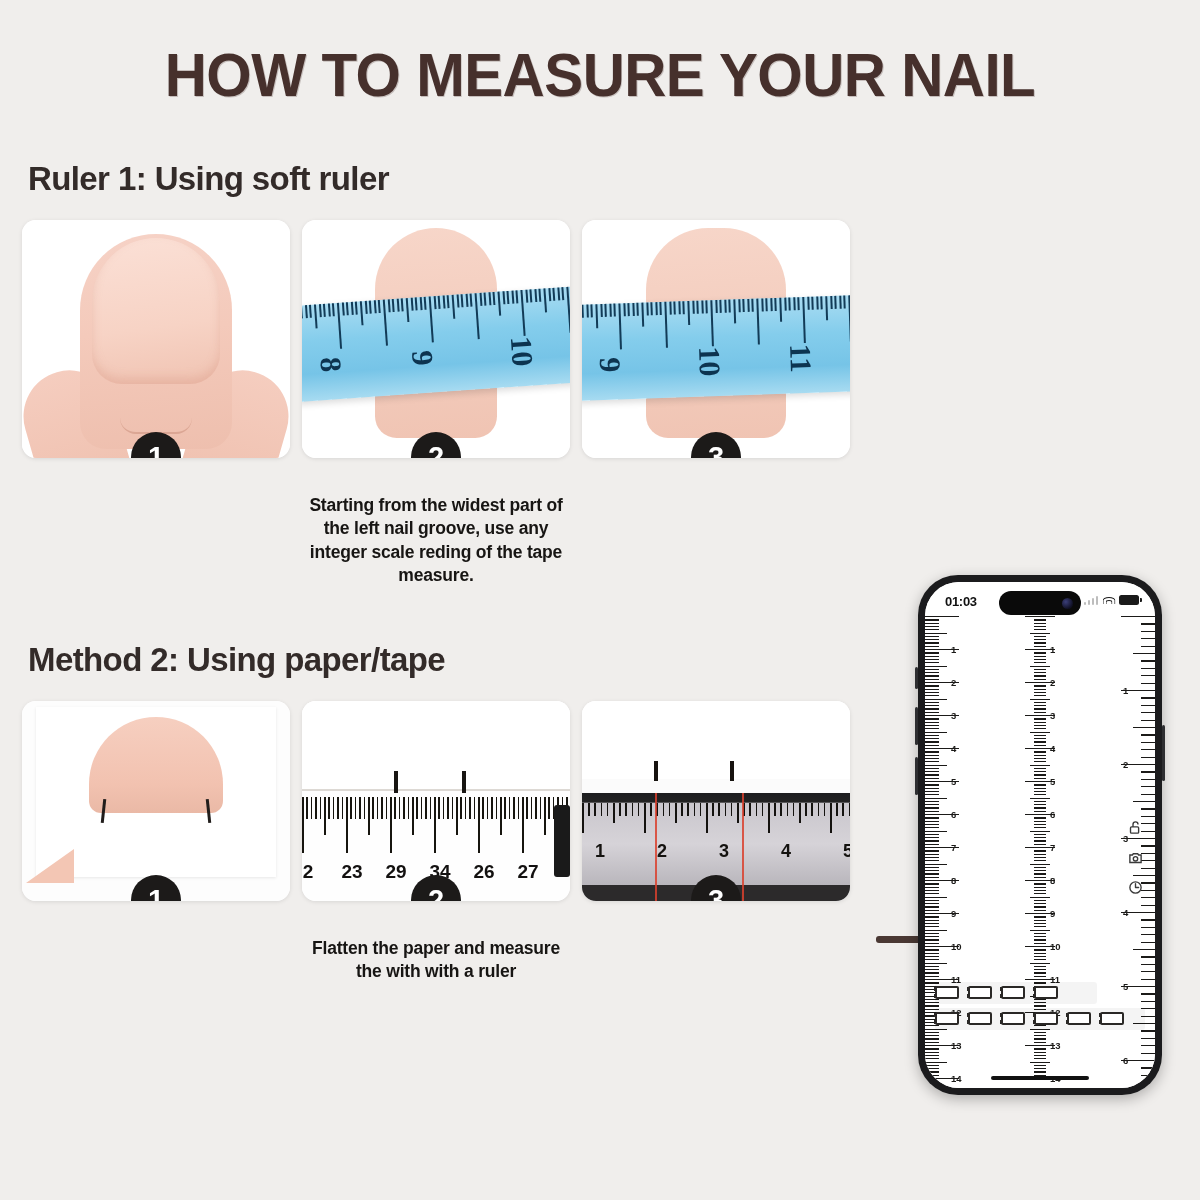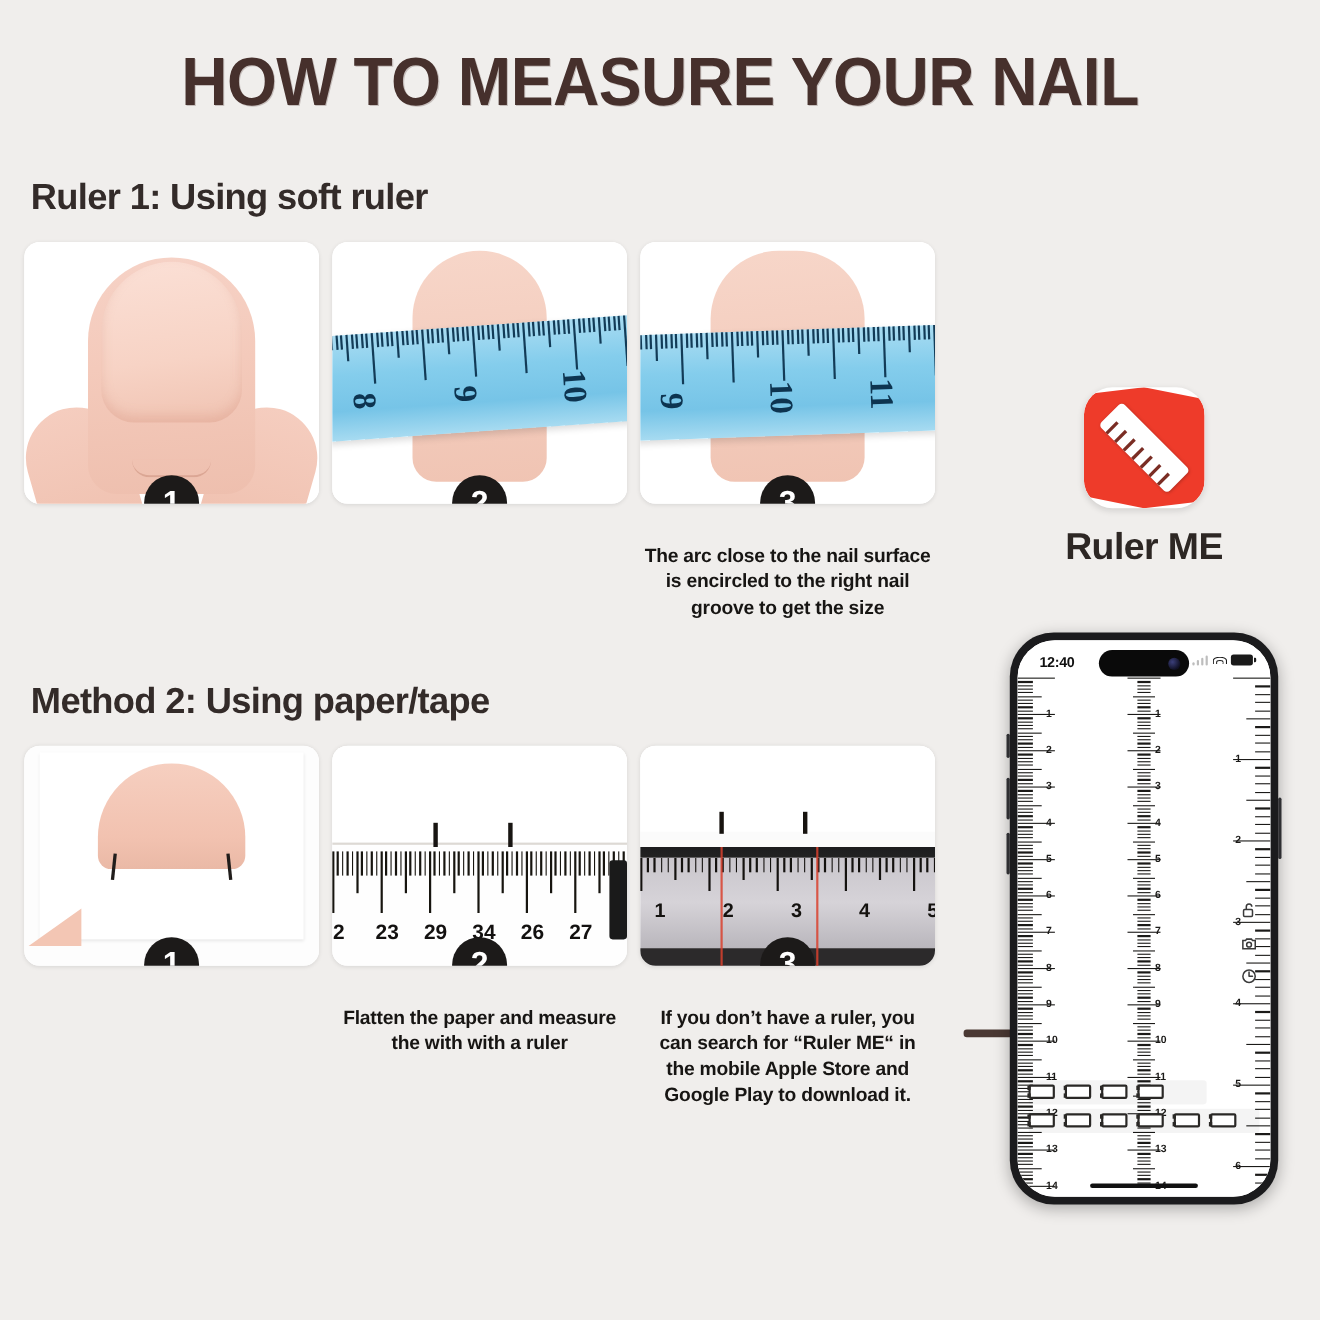--- a/index.html
+++ b/index.html
@@ -463,20 +463,21 @@
               </div>
             <div class="tape-nums">
                 <span style="left: 28px; top: 44px;">8</span>
                 <span style="left: 120px; top: 44px;">9</span>
                 <span style="left: 212px; top: 44px;">10</span>
               </div>
           </div>
         </div>
         <div class="step-badge">2</div>
       </div>
+      <p class="caption">Starting from the widest part of the left nail groove, use any integer scale reding of the tape measure.</p>
     </div>
 
     <div class="card-col">
       <div class="photo-card">
         <div class="tape-scene">
           <div class="tape-finger wide"></div>
           <div class="tape-strip" id="tape3" style="top:80px; transform:rotate(-2deg);">
             <div class="tape-ticks">
                 <i style="left: 9.2px; height: 13px;"></i>
                 <i style="left: 13.8px; height: 13px;"></i>
@@ -540,21 +541,20 @@
               </div>
             <div class="tape-nums">
                 <span style="left: 28px; top: 44px;">9</span>
                 <span style="left: 120px; top: 44px;">10</span>
                 <span style="left: 212px; top: 44px;">11</span>
               </div>
           </div>
         </div>
         <div class="step-badge">3</div>
       </div>
-      <p class="caption">The arc close to the nail surface is encircled to the right nail groove to get the size</p>
     </div>
   </div>
 
   <h2 class="method-heading" style="margin-top:54px;">Method 2: Using paper/tape</h2>
 
   <div class="cards-row">
 
     <div class="card-col">
       <div class="photo-card" style="height:200px;">
         <div class="paper-scene">
@@ -712,47 +712,31 @@
               <span style="left: 142px;">3</span>
               <span style="left: 204px;">4</span>
               <span style="left: 266px;">5</span>
             </div>
           <div class="phruler-base"></div>
           <div class="redline" style="left:73px;"></div>
           <div class="redline" style="left:160px;"></div>
         </div>
         <div class="step-badge">3</div>
       </div>
-      <p class="caption">If you don’t have a ruler, you can search for “Ruler ME“ in the mobile Apple Store and Google Play to download it.</p>
     </div>
   </div>
 </div>
 
 <div class="flow-arrow">
   <div class="shaft"></div>
   <div class="head"></div>
 </div>
 
 <div class="right-panel">
 
-  <div class="app-logo-wrap">
-    <div class="app-icon">
-      <div class="app-icon-red"></div>
-      <div class="app-icon-ruler">
-        <i style="top:9px"></i>
-          <i style="top:20px"></i>
-          <i style="top:31px"></i>
-        <i style="top:42px"></i>
-          <i style="top:53px"></i>
-          <i style="top:64px"></i>
-          <i style="top:75px"></i>
-      </div>
-    </div>
-    <div class="app-name">Ruler ME</div>
-  </div>
 
   <div class="phone">
     <div class="phone-btn b1"></div>
     <div class="phone-btn b2"></div>
     <div class="phone-btn b3"></div>
     <div class="phone-btn pwr"></div>
 
     <div class="phone-screen">
       <div class="ruler-app">
 
@@ -1177,21 +1161,21 @@
             <svg width="15" height="15" viewBox="0 0 24 24" fill="none" stroke="#3a3a3a" stroke-width="2.2">
               <circle cx="12" cy="12" r="9"></circle>
               <path d="M12 12V6M12 12h5" stroke-linecap="round"></path>
             </svg>
           </span>
         </div>
 
         <div class="home-bar"></div>
       </div>
 
-      <div class="status-time">12:40</div>
+      <div class="status-time">01:03</div>
       <div class="island">
         <div class="cam"></div>
       </div>
       <div class="status-right">
         <span class="sig">
           <i style="height:3px"></i>
             <i style="height:5px"></i>
             <i style="height:7px"></i>
             <i style="height:9px"></i>
         </span>

